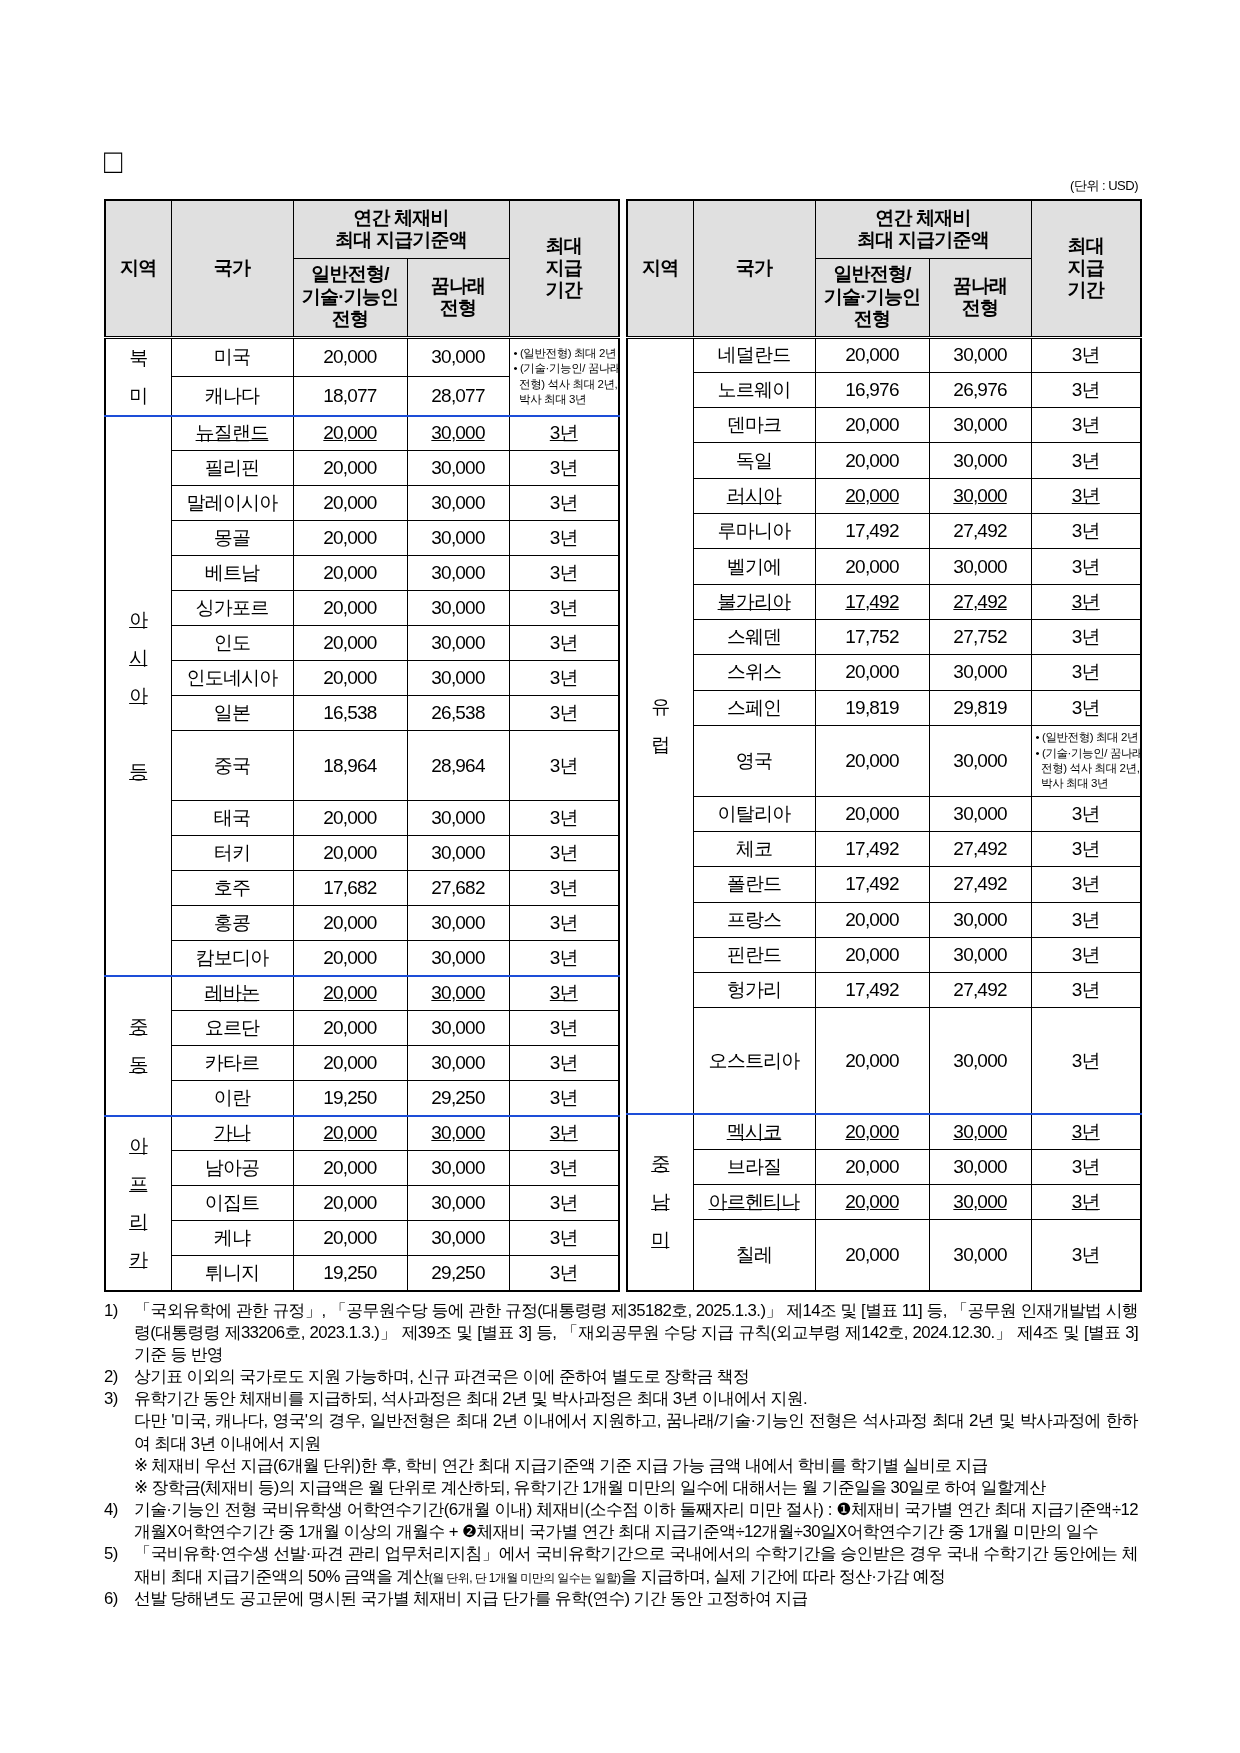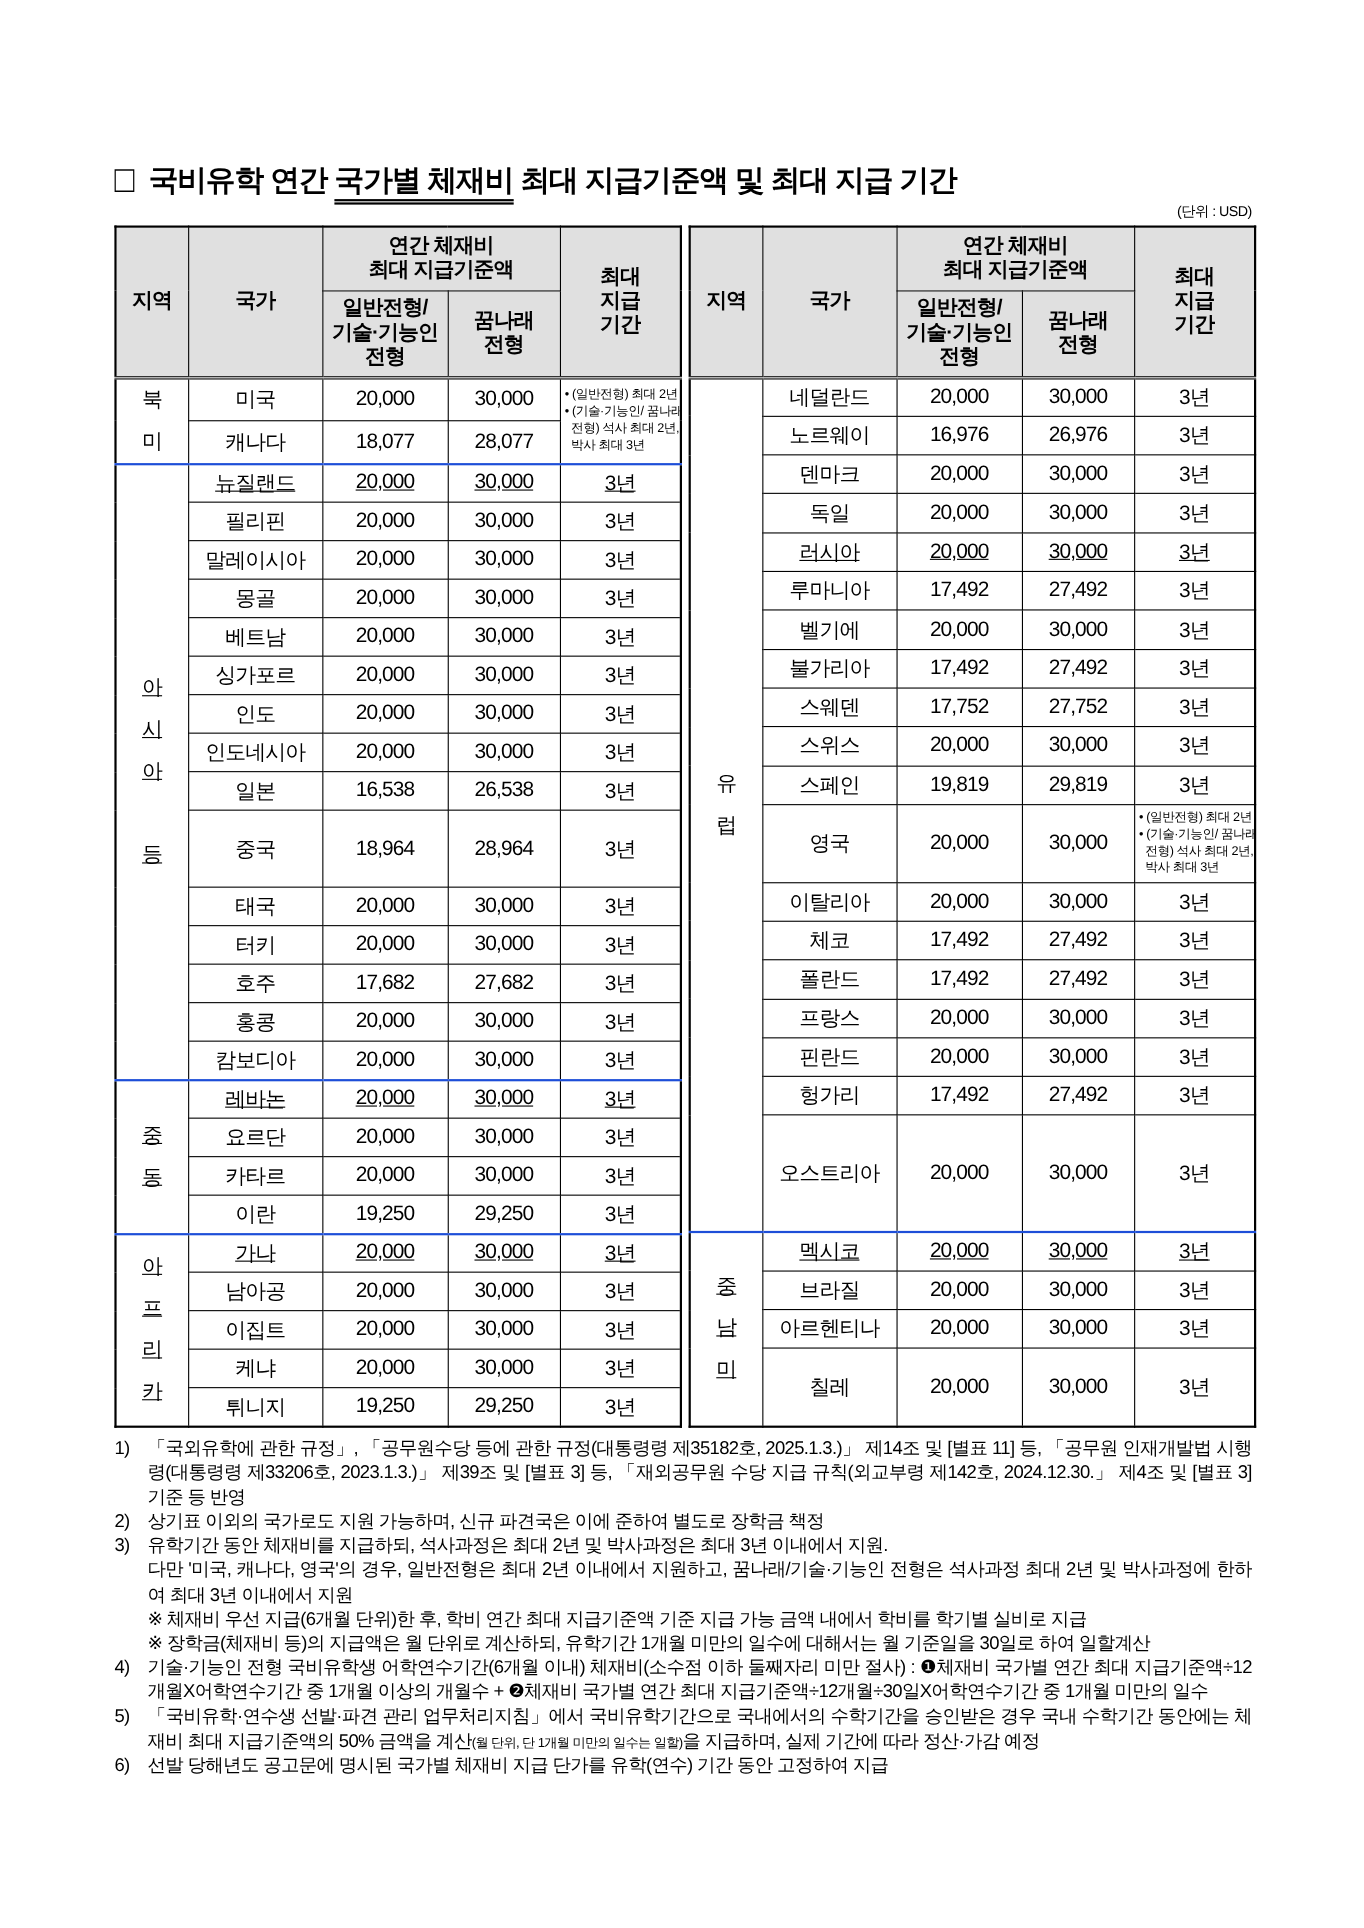--- a/index.html
+++ b/index.html
@@ -37,21 +37,20 @@
   .fn-text { flex:1; white-space:pre-line; text-align:justify; }
   .fn-text .small { font-size:12px; }
 </style>
 </head>
 <body>
 
 <div class="content">
 
   <div class="title-row">
     <span class="bullet">□</span>
-    <span><span>국비유학 연간 </span><span class="u">국가별 체재비</span><span> 최대 지급기준액 및 최대 지급 기간</span></span>
   </div>
 
   <div class="unit">(단위 : USD)</div>
 
   <div class="tables">
 
     <table>
       <colgroup>
           <col class="c1">
           <col class="c2">
@@ -316,21 +315,21 @@
             <td>17,492</td>
             <td>27,492</td>
             <td>3년</td>
           </tr>
           <tr style="height: 35px;">
             <td>벨기에</td>
             <td>20,000</td>
             <td>30,000</td>
             <td>3년</td>
           </tr>
-          <tr style="height: 35px;">
+          <tr style="height: 35px; text-decoration: underline;">
             <td>불가리아</td>
             <td>17,492</td>
             <td>27,492</td>
             <td>3년</td>
           </tr>
           <tr style="height: 35px;">
             <td>스웨덴</td>
             <td>17,752</td>
             <td>27,752</td>
             <td>3년</td>
@@ -406,21 +405,21 @@
             <td>20,000</td>
             <td>30,000</td>
             <td>3년</td>
           </tr>
           <tr style="height: 35px;">
             <td>브라질</td>
             <td>20,000</td>
             <td>30,000</td>
             <td>3년</td>
           </tr>
-          <tr style="height: 35px;">
+          <tr style="height: 35px; text-decoration: underline;">
             <td>아르헨티나</td>
             <td>20,000</td>
             <td>30,000</td>
             <td>3년</td>
           </tr>
           <tr style="height: 70px;">
             <td>칠레</td>
             <td>20,000</td>
             <td>30,000</td>
             <td>3년</td>

